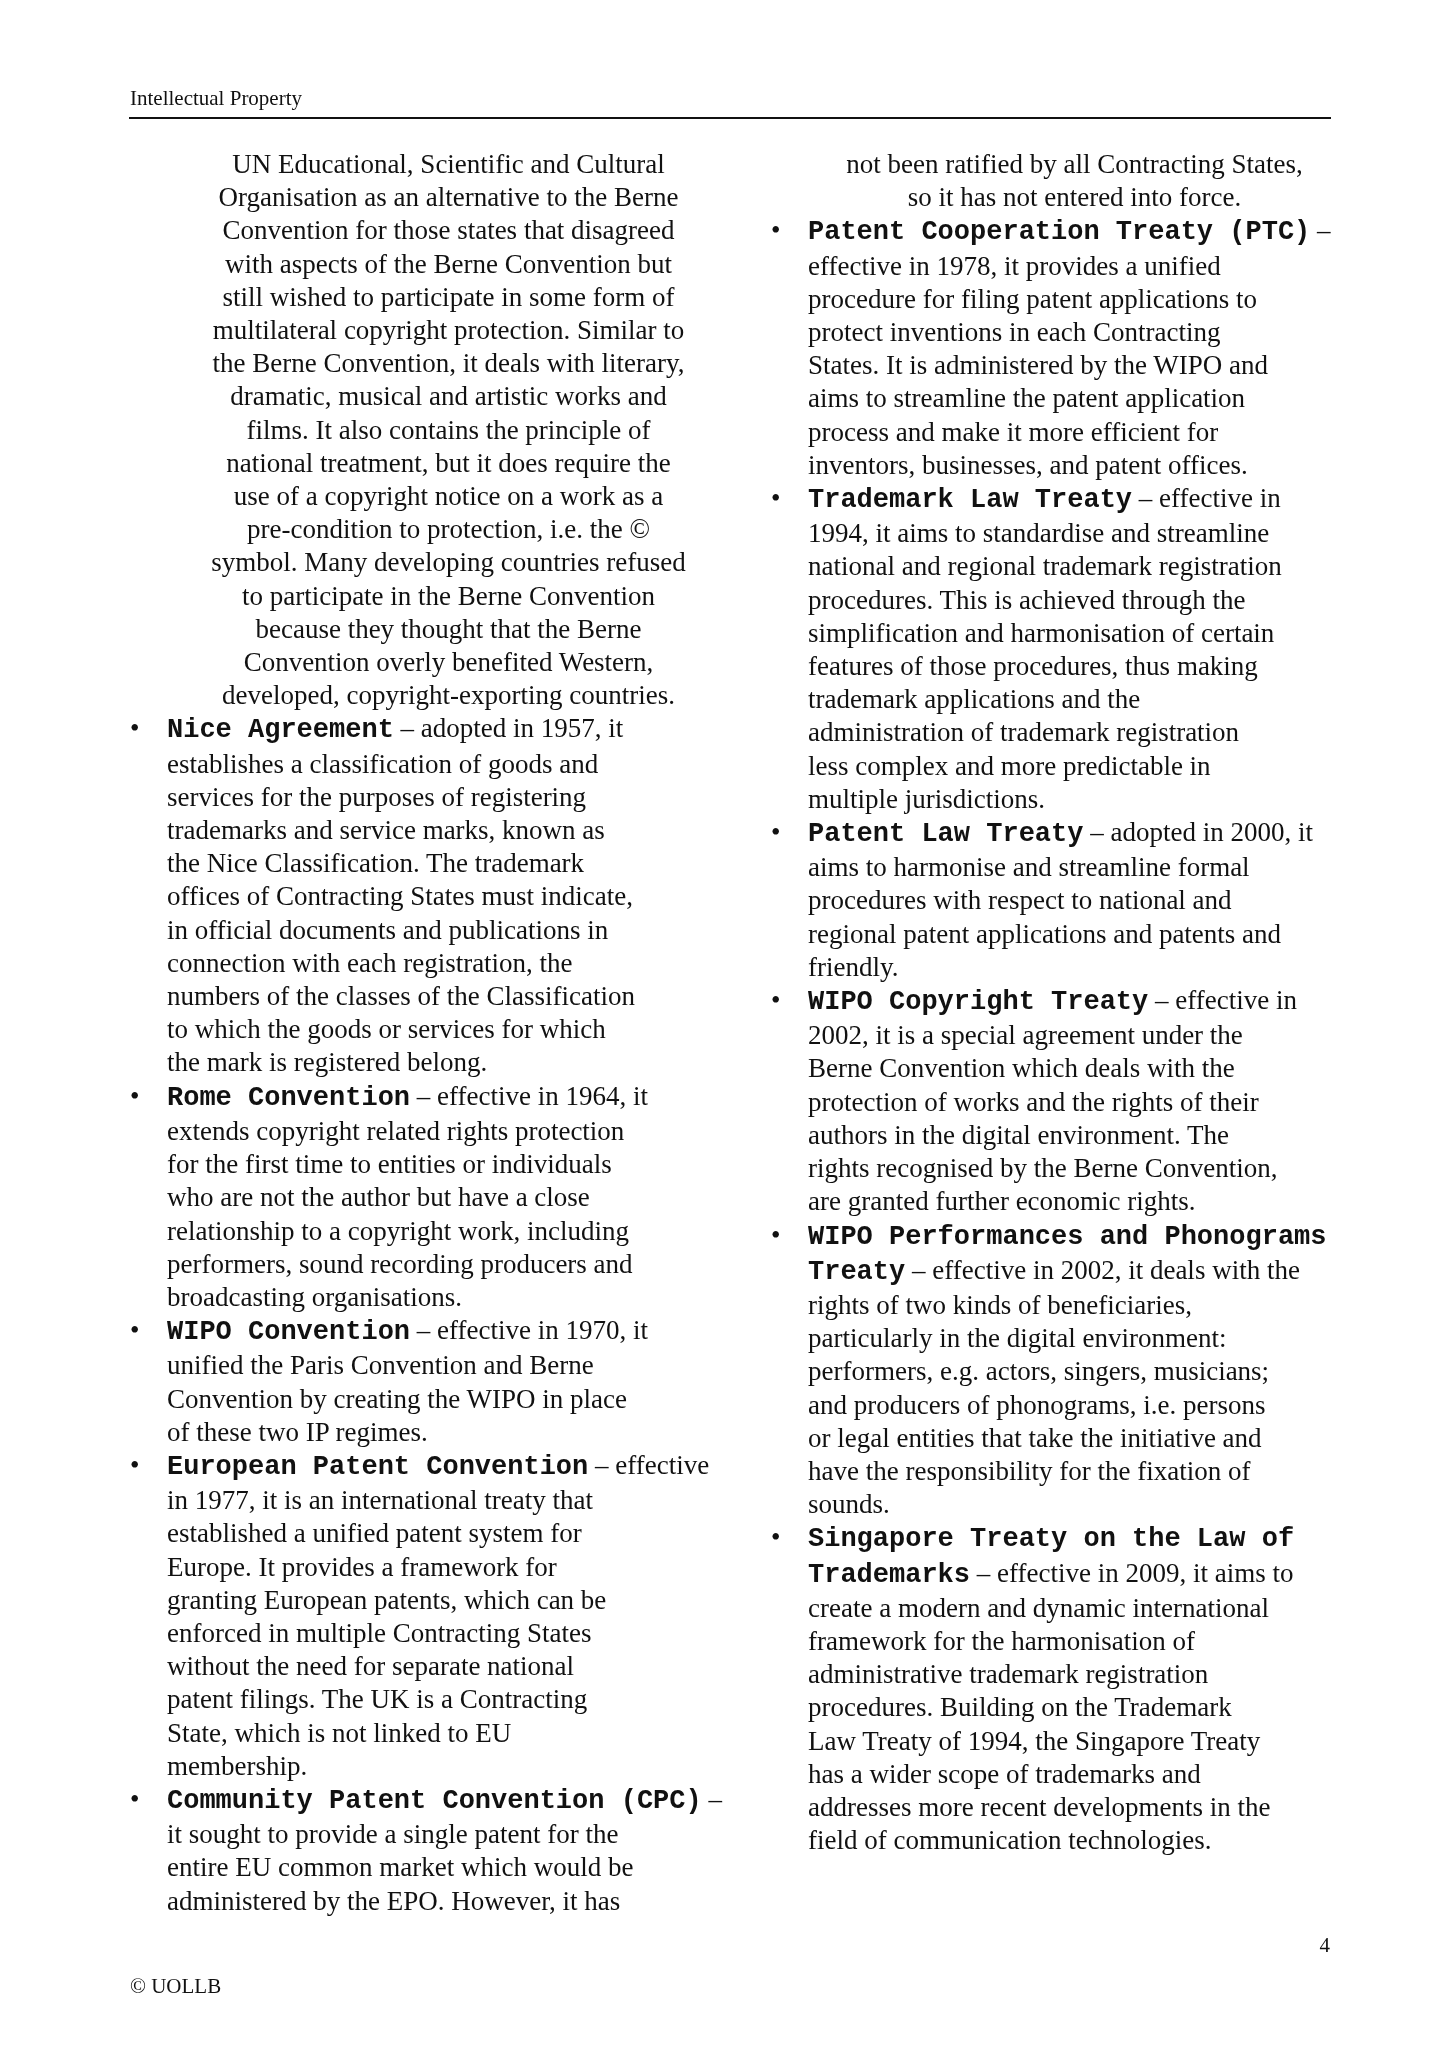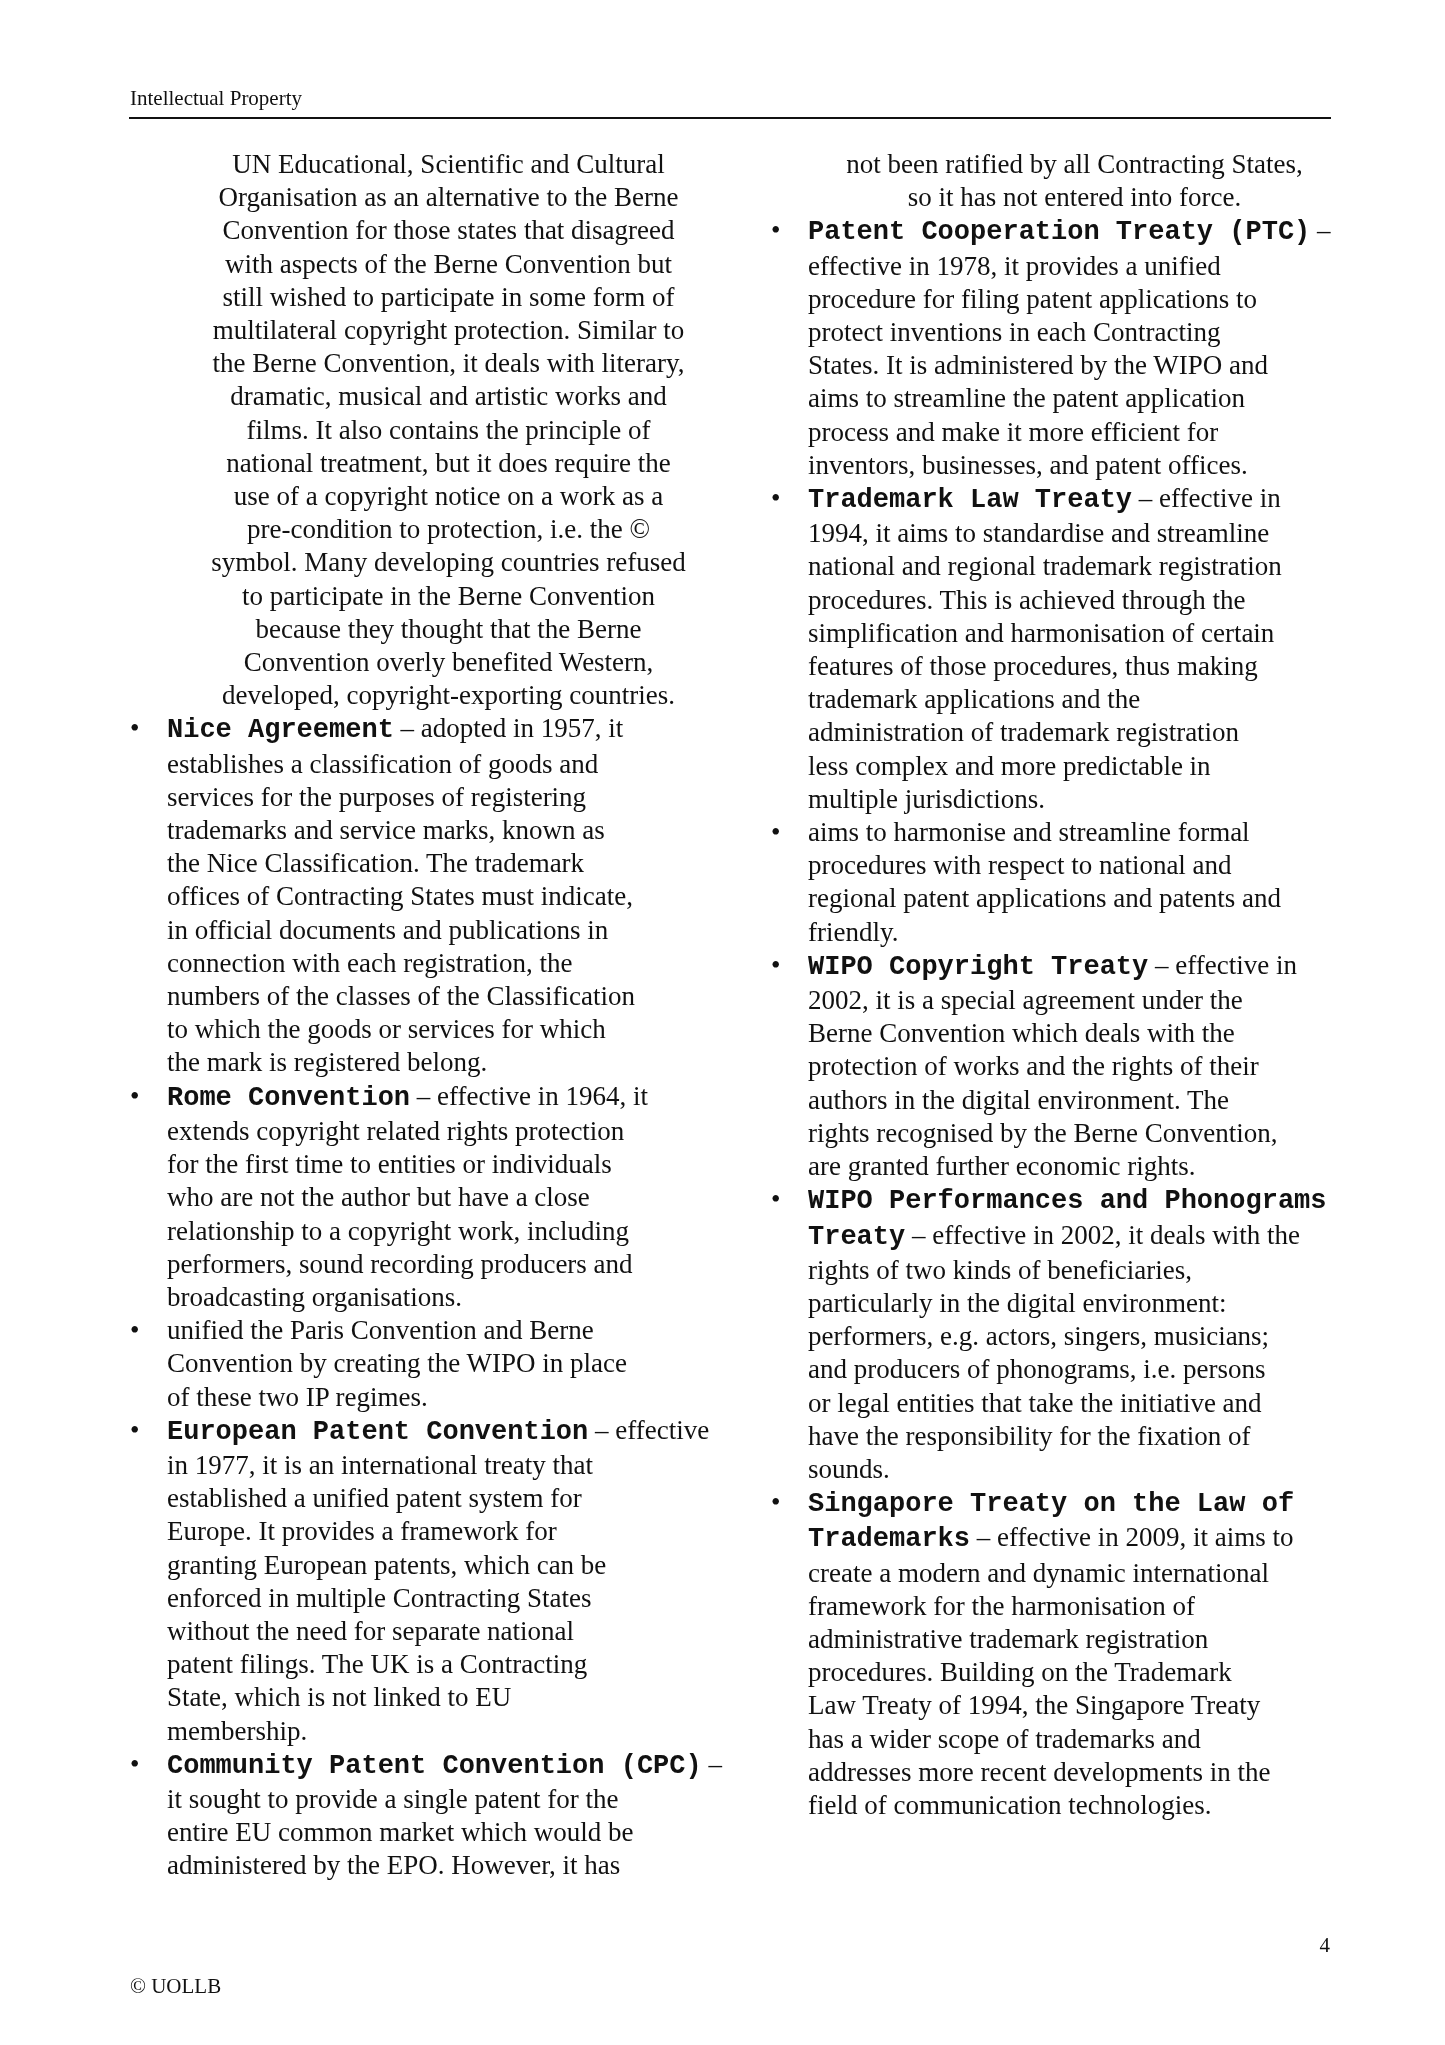--- a/index.html
+++ b/index.html
@@ -116,20 +116,21 @@
         <span class="line"><span class="term">Rome Convention</span><span> – effective in 1964, it</span></span>
         <span class="line">extends copyright related rights protection</span>
         <span class="line">for the first time to entities or individuals</span>
         <span class="line">who are not the author but have a close</span>
         <span class="line">relationship to a copyright work, including</span>
         <span class="line">performers, sound recording producers and</span>
         <span class="line">broadcasting organisations.</span>
       </div>
       <div class="item">
         <span class="bullet">•</span>
+        <span class="line"><span class="term">WIPO Convention</span><span> – effective in 1970, it</span></span>
         <span class="line">unified the Paris Convention and Berne</span>
         <span class="line">Convention by creating the WIPO in place</span>
         <span class="line">of these two IP regimes.</span>
       </div>
       <div class="item">
         <span class="bullet">•</span>
         <span class="line"><span class="term">European Patent Convention</span><span> – effective</span></span>
         <span class="line">in 1977, it is an international treaty that</span>
         <span class="line">established a unified patent system for</span>
         <span class="line">Europe. It provides a framework for</span>
@@ -175,20 +176,21 @@
         <span class="line">procedures. This is achieved through the</span>
         <span class="line">simplification and harmonisation of certain</span>
         <span class="line">features of those procedures, thus making</span>
         <span class="line">trademark applications and the</span>
         <span class="line">administration of trademark registration</span>
         <span class="line">less complex and more predictable in</span>
         <span class="line">multiple jurisdictions.</span>
       </div>
       <div class="item">
         <span class="bullet">•</span>
+        <span class="line"><span class="term">Patent Law Treaty</span><span> – adopted in 2000, it</span></span>
         <span class="line">aims to harmonise and streamline formal</span>
         <span class="line">procedures with respect to national and</span>
         <span class="line">regional patent applications and patents and</span>
         <span class="line">friendly.</span>
       </div>
       <div class="item">
         <span class="bullet">•</span>
         <span class="line"><span class="term">WIPO Copyright Treaty</span><span> – effective in</span></span>
         <span class="line">2002, it is a special agreement under the</span>
         <span class="line">Berne Convention which deals with the</span>

